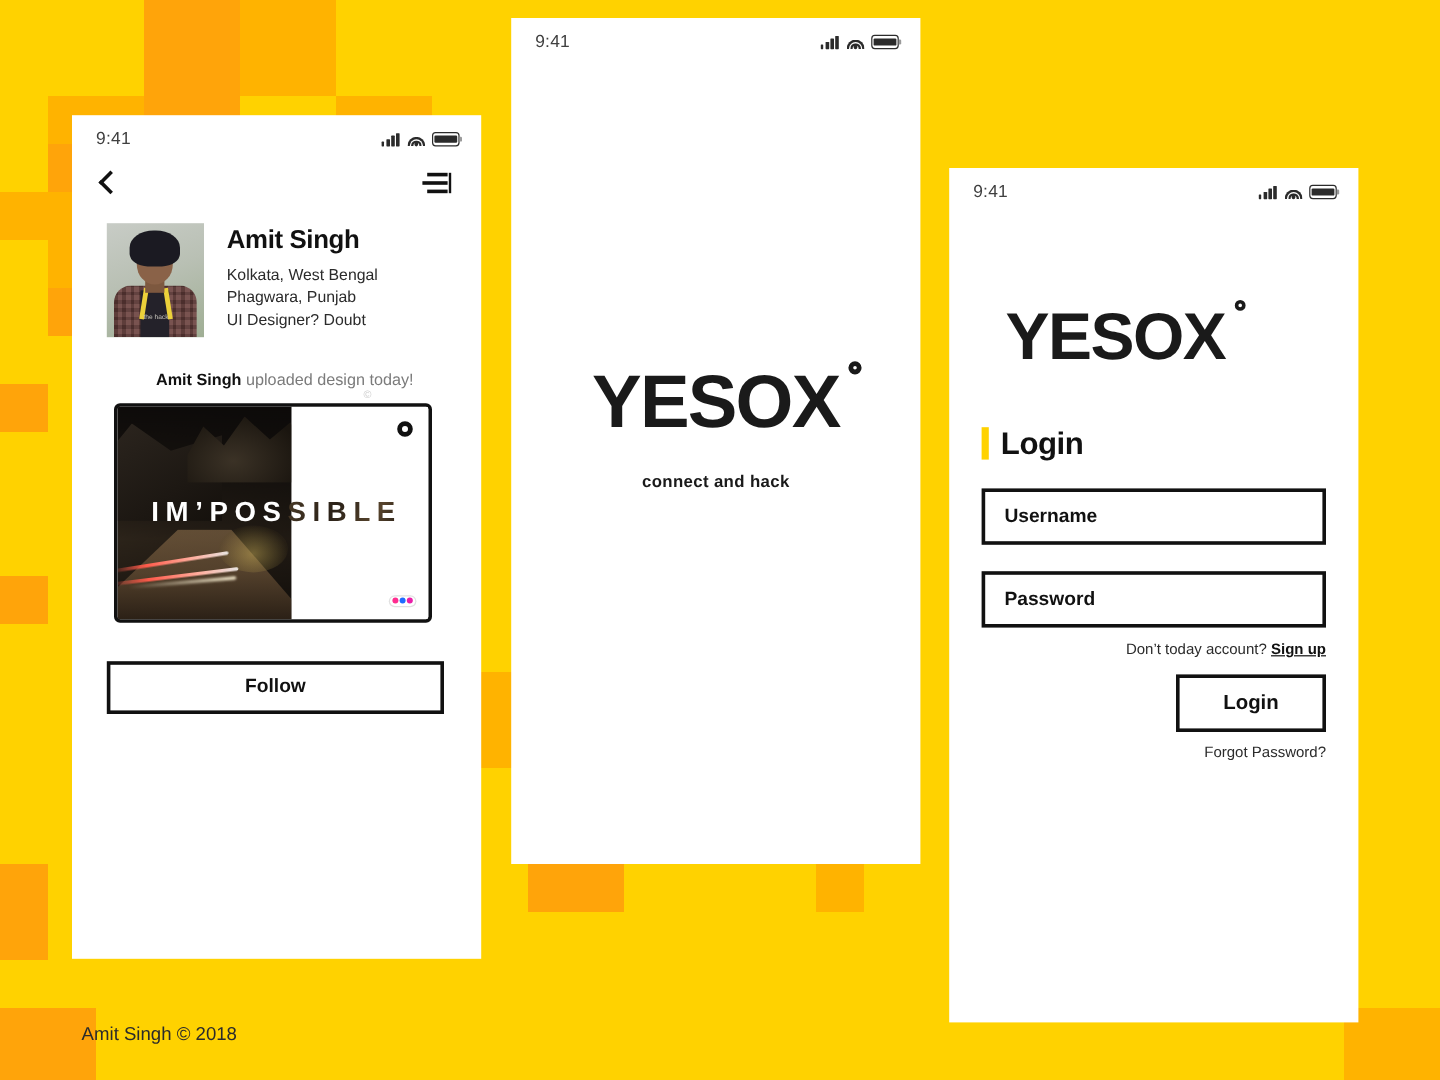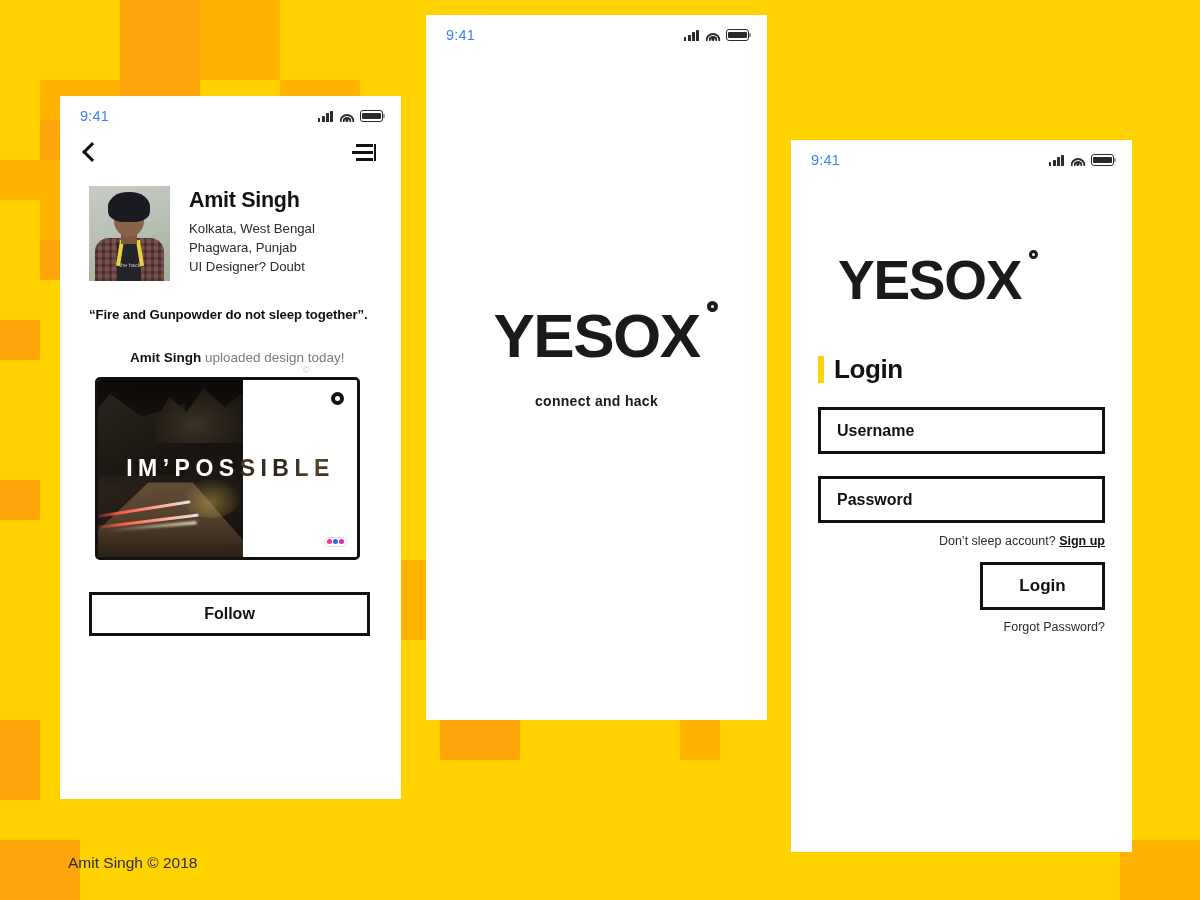--- a/index.html
+++ b/index.html
@@ -34,21 +34,21 @@
   #phone-login   { left: 791px; top: 140px; width: 341px; height: 712px; }
 
   
   .statusbar {
     position: relative;
     height: 40px;
     display: flex; align-items: center; justify-content: space-between;
     padding: 0 18px 0 20px;
   }
   .status-time {
-    font-size: 14.5px; font-weight: 500; color: #3b82f6;
+    font-size: 14.5px; font-weight: 500; color: #404040;
     letter-spacing: .2px;
   }
   .status-icons { display: flex; align-items: center; gap: 6px; }
   .sig { display: flex; align-items: flex-end; gap: 1.5px; height: 11px; }
   .sig b { display: block; width: 2.7px; background: #2b2b2b; border-radius: .5px; }
   .sig b:nth-child(1) { height: 4px; }
   .sig b:nth-child(2) { height: 6px; }
   .sig b:nth-child(3) { height: 8.5px; }
   .sig b:nth-child(4) { height: 11px; }
   .wifi { position: relative; width: 15px; height: 11px; }
@@ -1073,21 +1073,20 @@
         <div class="badge-txt">the hack</div>
       </div>
       <div class="profile-meta">
         <div class="profile-name">Amit Singh</div>
         <div class="profile-line">Kolkata, West Bengal</div>
         <div class="profile-line">Phagwara, Punjab</div>
         <div class="profile-line">UI Designer? Doubt</div>
       </div>
     </div>
 
-    <div class="quote">“Fire and Gunpowder do not sleep together”.</div>
 
 
     <div class="upload-note">
       <b>Amit Singh</b><span> uploaded design today!</span>
     </div>
 
     <div class="shot-wrap">
       <div class="copyright-mark">©</div>
       <div class="shot">
         <div class="photo-half">
@@ -1174,21 +1173,21 @@
 
       <div class="login-heading">
         <span class="bar"></span>
         <span class="txt">Login</span>
       </div>
 
       <div class="field">Username</div>
       <div class="field">Password</div>
 
       <div class="signup-row">
-        <span>Don’t sleep account?</span>
+        <span>Don’t today account?</span>
         <a>Sign up</a>
       </div>
 
       <div class="login-btn-row">
         <div class="login-btn">Login</div>
       </div>
 
       <div class="forgot">Forgot Password?</div>
     </div>
   </div>

